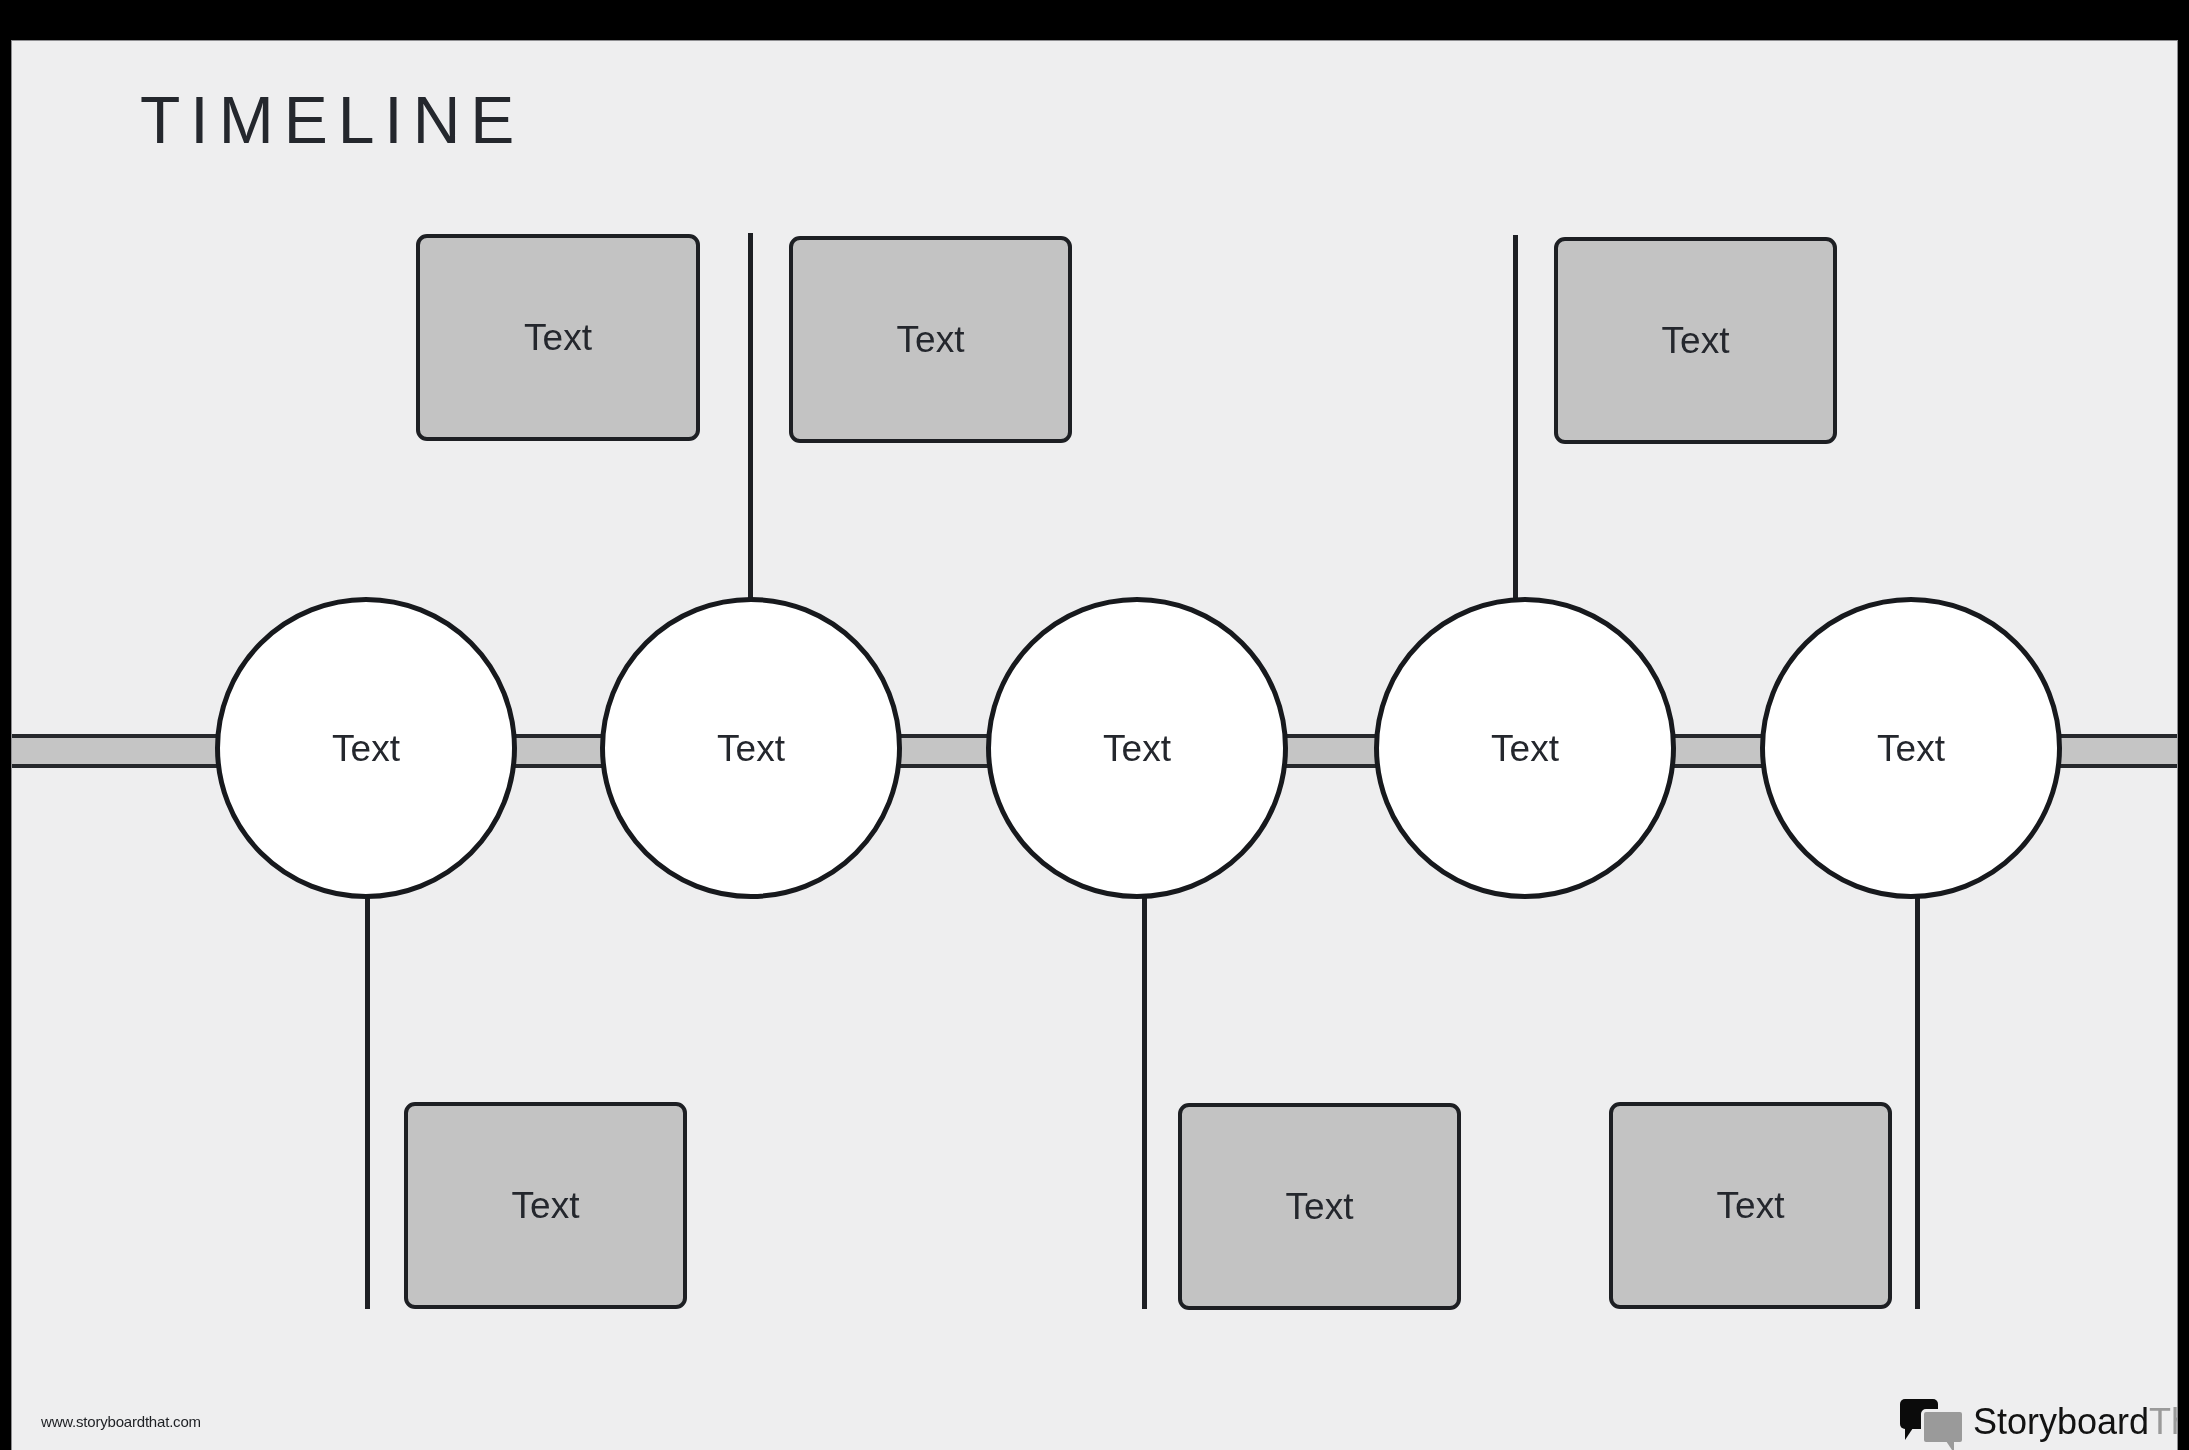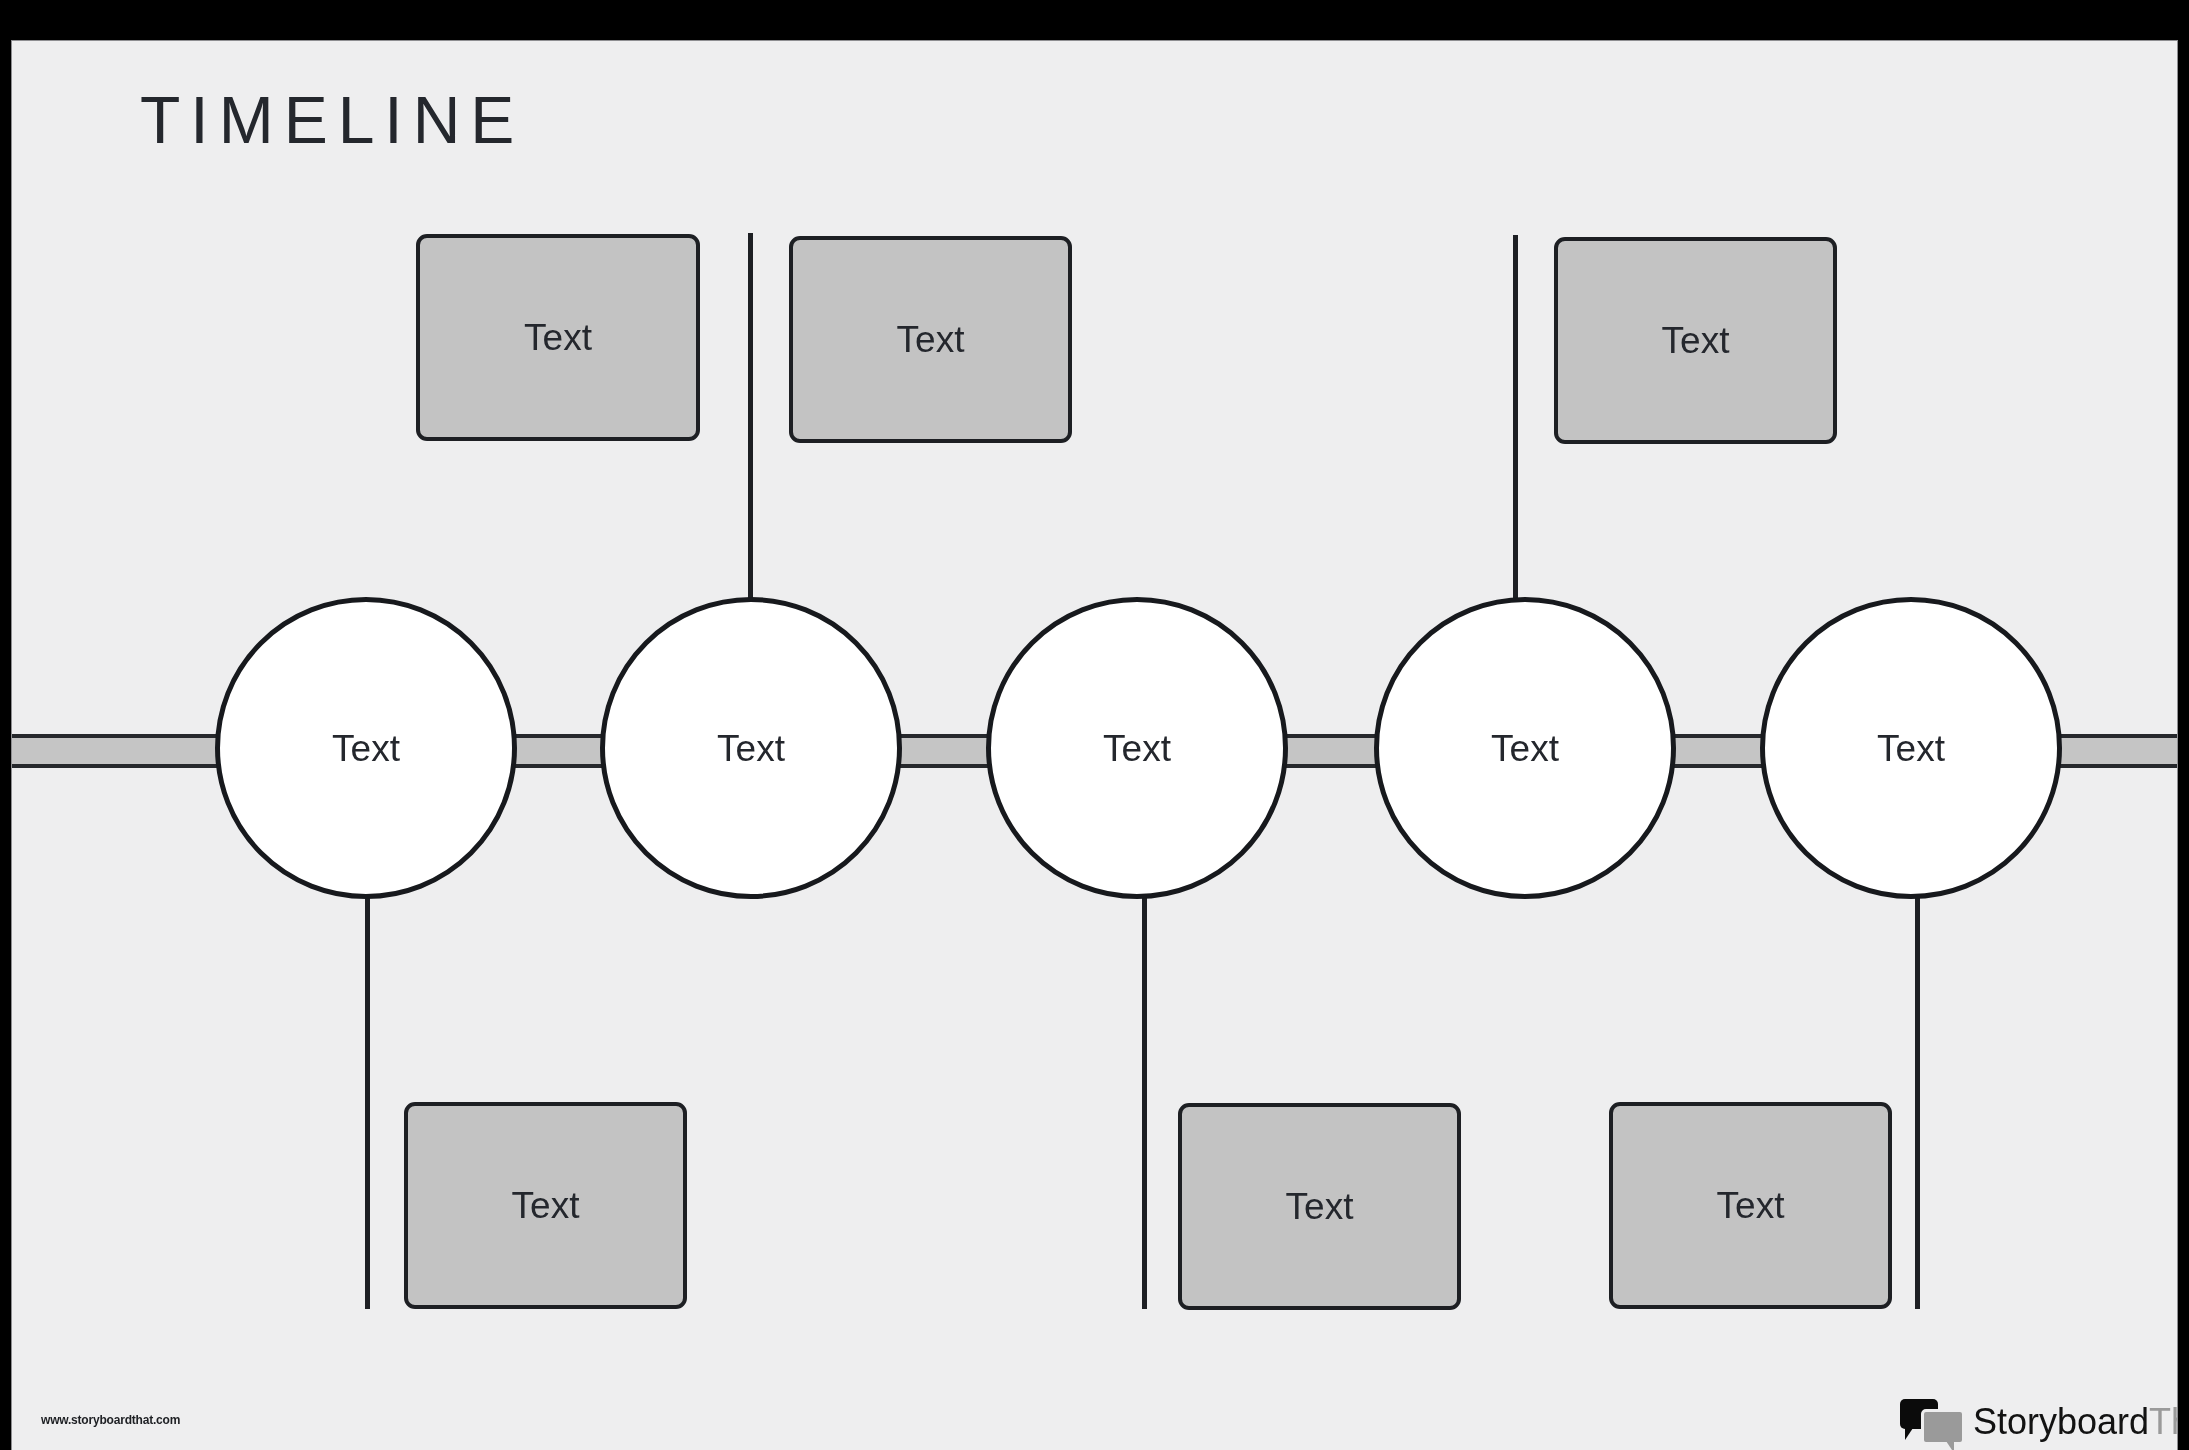--- a/index.html
+++ b/index.html
@@ -100,22 +100,22 @@
     font-size: 37px;
     color: #24272d;
     line-height: 1;
   }
 
   
   #watermark {
     position: absolute;
     left: 29px;
     top: 1372px;
-    font-size: 12px;
-    font-weight: bold;
+    font-size: 15px;
+    font-weight: normal;
     color: #1d1f23;
     white-space: nowrap;
     letter-spacing: -0.2px;
   }
 
   
   #brand-logo {
     position: absolute;
     left: 1888px;
     top: 1355px;

